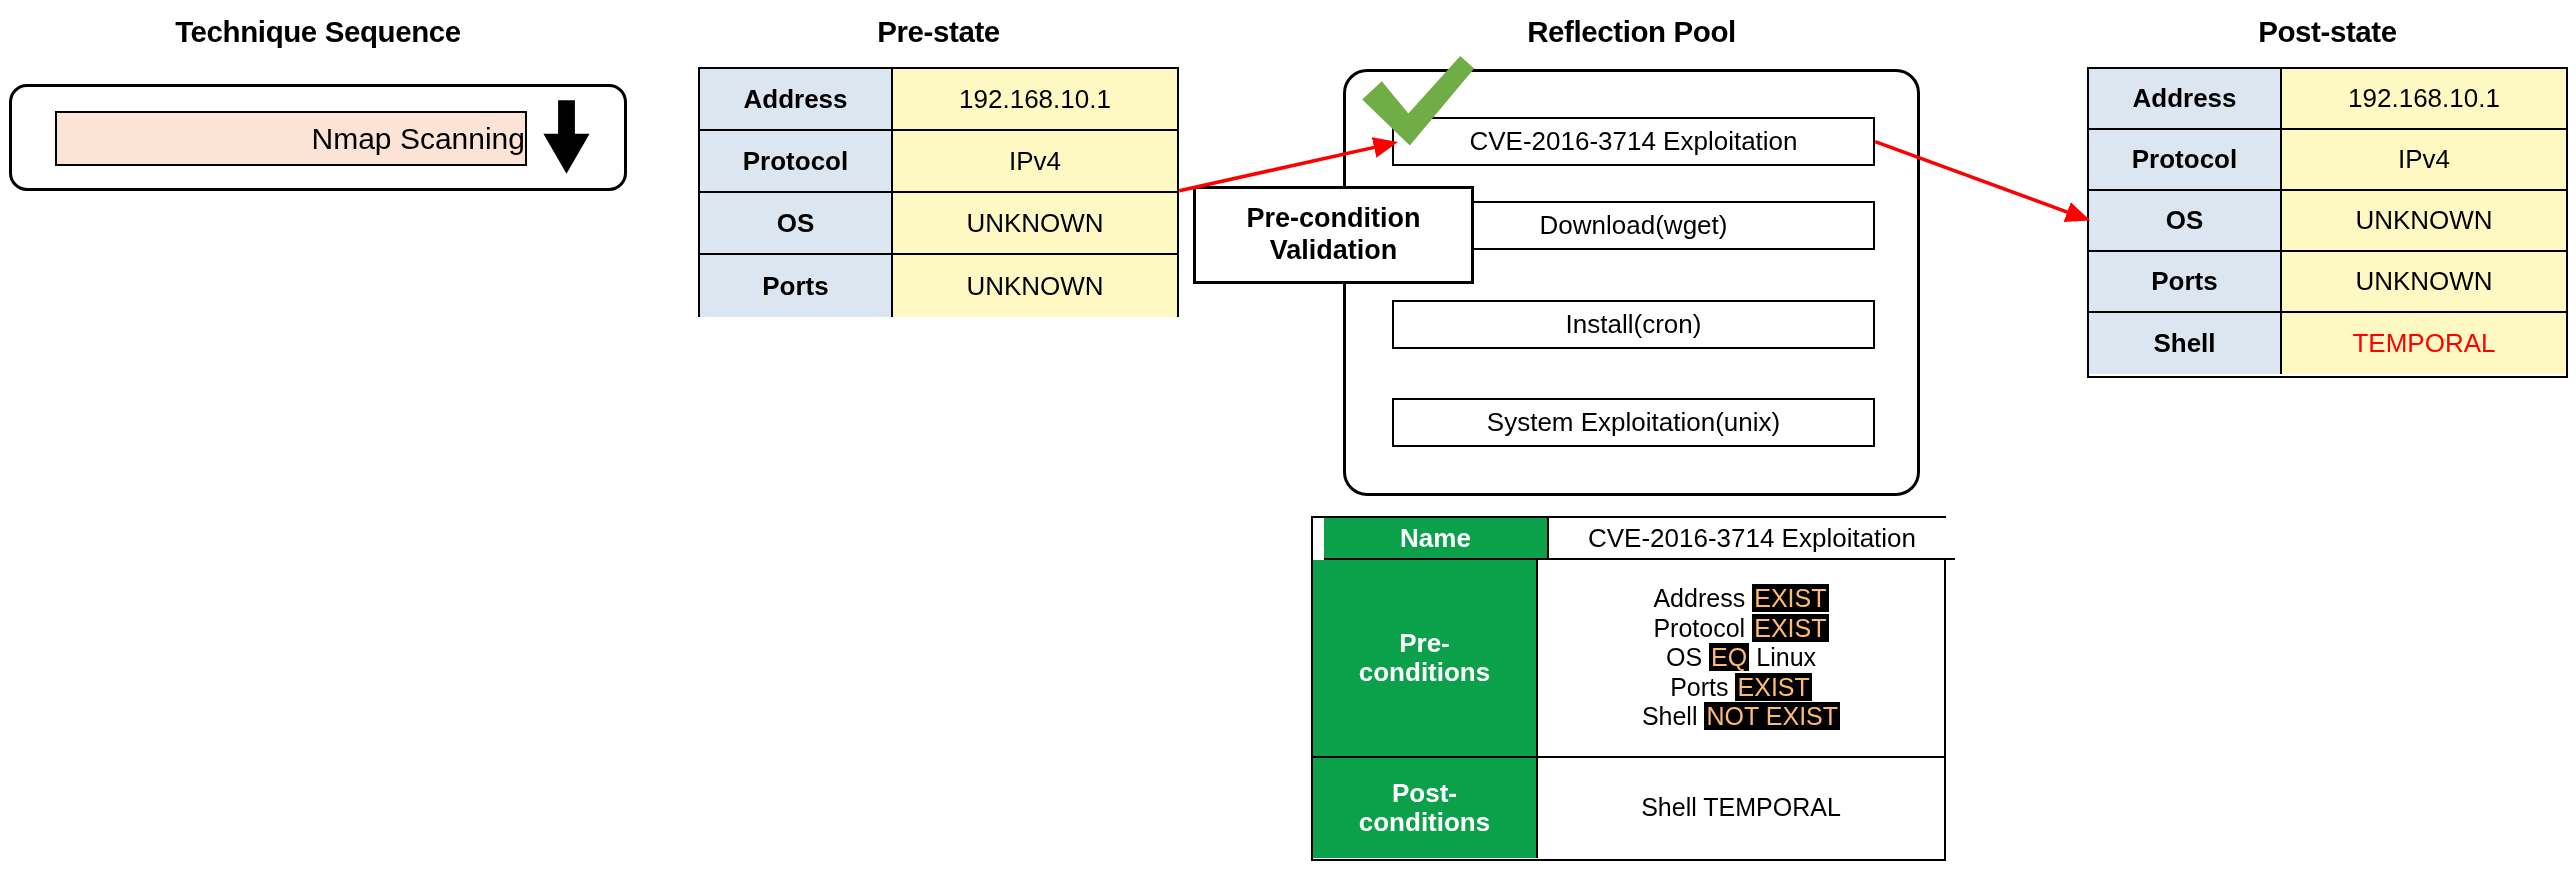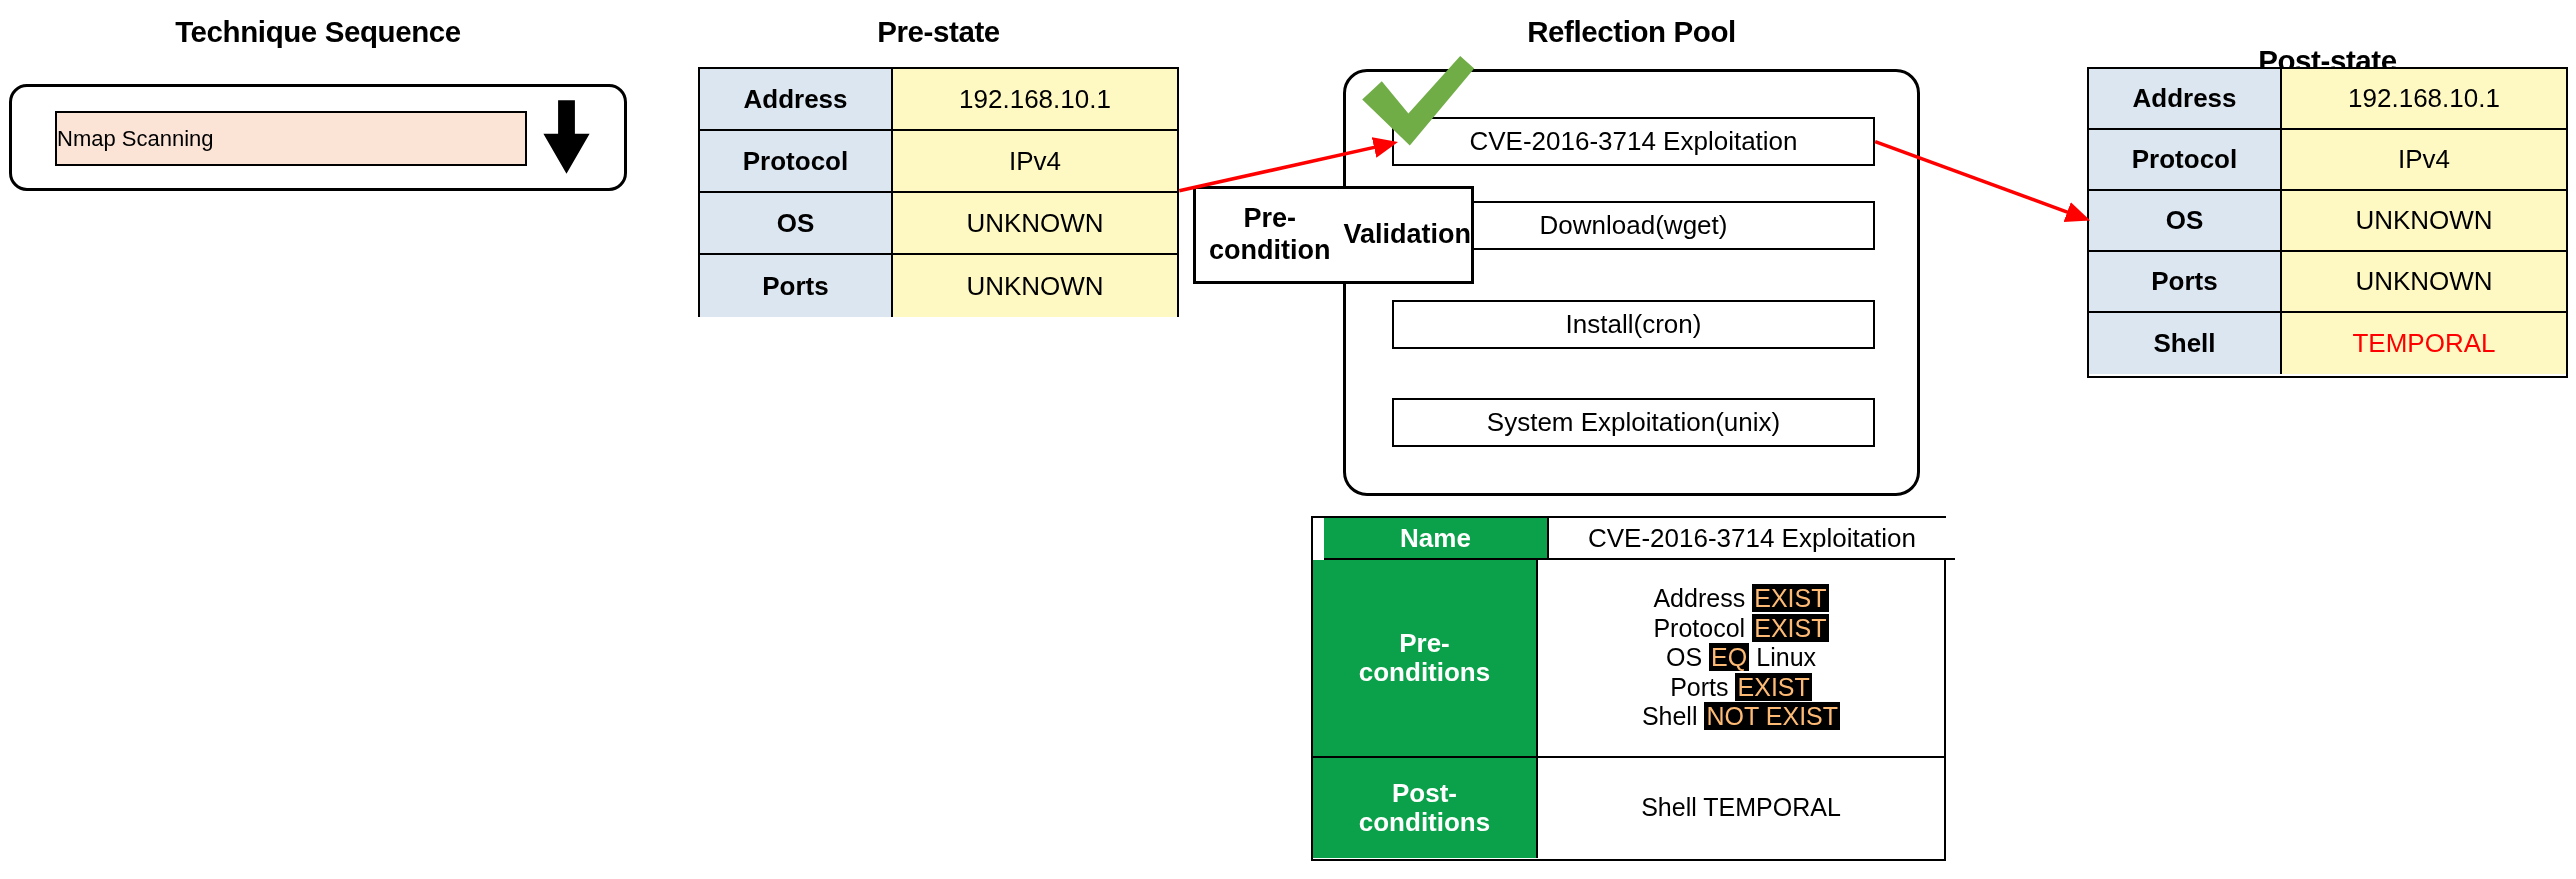--- a/index.html
+++ b/index.html
@@ -8,22 +8,22 @@
   .stage{position:absolute;left:0;top:0;width:2576px;height:879px;padding-left:36px;}
 
   .panel-title{position:absolute;font-weight:bold;font-size:29.5px;
                text-align:center;white-space:nowrap;letter-spacing:-0.4px;}
 
   
   #seq-box{position:absolute;left:9px;top:84px;width:618px;height:107px;
            border:3.5px solid #000;border-radius:18px;background:#fff;box-sizing:border-box;}
   #seq-item{position:absolute;left:55px;top:111px;width:472px;height:55px;
             background:#FBE3D6;border:2.8px solid #000;box-sizing:border-box;
-            display:flex;align-items:center;justify-content:flex-start;
-            font-size:22px;}
+            display:flex;align-items:center;justify-content:flex-end;
+            font-size:30px;}
   #seq-arrow{position:absolute;left:542px;top:100px;width:49px;height:76px;}
 
   
   .state-table{position:absolute;border:2.8px solid #000;box-sizing:border-box;background:#fff;}
   .state-row{display:flex;width:100%;box-sizing:border-box;border-bottom:2.1px solid #000;}
   .state-row:last-child{border-bottom:none;}
   .state-key{background:#DCE6F1;font-weight:bold;font-size:26px;
              display:flex;align-items:center;justify-content:center;
              border-right:2.8px solid #000;box-sizing:border-box;}
   .state-val{background:#fef9c3;font-size:26px;flex:1;
@@ -39,21 +39,21 @@
              display:flex;align-items:center;justify-content:center;font-size:26px;}
   #pool-0{top:117px;}
   #pool-1{top:201px;}
   #pool-2{top:300px;}
   #pool-3{top:398px;}
 
   #checkmark{position:absolute;left:1358px;top:56px;width:119px;height:98px;}
 
   
   .callout{position:absolute;border:3.5px solid #000;background:#fff;box-sizing:border-box;
-           display:flex;flex-direction:row;align-items:center;justify-content:center;
+           display:flex;flex-direction:column;align-items:center;justify-content:center;
            font-weight:bold;font-size:27px;line-height:1.18;text-align:center;}
   #callout-pre{left:1193px;top:186px;width:281px;height:98px;}
   #callout-post{left:1779px;top:225px;width:281px;height:98px;}
 
   
   #arrows{position:absolute;left:0;top:0;width:2576px;height:879px;pointer-events:none;}
 
   
   #detail-table{position:absolute;left:1311px;top:516px;width:635px;height:345px;
                 border:2.8px solid #000;box-sizing:border-box;background:#fff;}
@@ -133,21 +133,21 @@
       <polygon points="6,62 34,36 72,82 146,0 166,18 74,128" fill="#70AD47"></polygon>
     </svg>
   </div>
 
   <div class="callout" id="callout-pre">
     <span>Pre-condition</span>
     <span>Validation</span>
   </div>
 
 
-  <div class="panel-title" style="left:2087px;top:15.4px;width:481px;margin-top:29px;">Post-state</div>
+  <div class="panel-title" style="left:2087px;top:15.4px;width:481px;">Post-state</div>
 
   <div class="state-table" id="poststate-table" style="left:2087px;top:67px;width:481px;height:311px;">
     <div class="state-row" style="height:61px;">
       <div class="state-key" style="width:193px;">Address</div>
       <div class="state-val">192.168.10.1</div>
     </div>
     <div class="state-row" style="height:61px;">
       <div class="state-key" style="width:193px;">Protocol</div>
       <div class="state-val">IPv4</div>
     </div>

